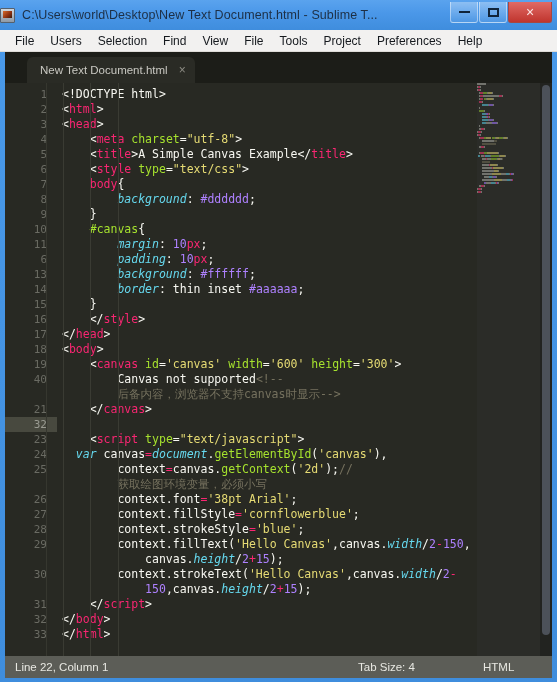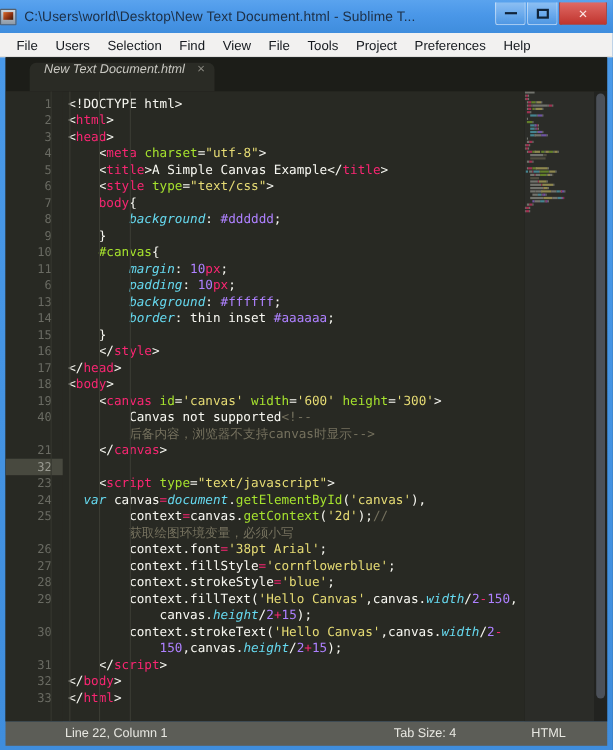--- a/index.html
+++ b/index.html
@@ -76,25 +76,24 @@
   .tabbar{
     flex:0 0 31px;height:31px;
     background:#1c1d18;
     display:flex;align-items:flex-end;
     padding-left:22px;
     box-sizing:border-box;
   }
   .tab{
     height:26px;min-width:152px;
     background:#2a2b25;
-    display:flex;align-items:flex-start;
+    display:flex;align-items:center;
     padding:0 9px 0 13px;
     border-radius:6px 6px 0 0;
     box-sizing:border-box;
-    font-style:italic;
   }
   .tab-label{font-size:11.5px;color:#c9c8c2;white-space:nowrap;}
   .tab-close{margin-left:11px;font-size:12px;color:#8d8c84;line-height:10px;}
   .editor-body{
     flex:1 1 auto;display:flex;position:relative;
     background:#282923;
     overflow:hidden;
   }
   
   .gutter{
@@ -154,21 +153,21 @@
   .statusbar{
     flex:0 0 22px;height:22px;
     background:#5c5d57;
     display:flex;align-items:center;
     margin:0 5px 4px 5px;
     padding:0 10px;
     box-sizing:border-box;
     font-size:11.5px;color:#e8e8e2;
     position:relative;
   }
-  .st-left{white-space:nowrap;margin-left:44px;}
+  .st-left{white-space:nowrap;}
   .st-tab{position:absolute;left:353px;white-space:nowrap;}
   .st-syntax{position:absolute;left:478px;white-space:nowrap;}
   
   .t-punct{color:#f8f8f2;}
   .t-tag{color:#f92672;}
   .t-attr{color:#a6e22e;text-align:right;}
   .t-str{color:#e6db74;}
   .t-prop{color:#66d9ef;font-style:italic;}
   .t-val{color:#ae81ff;}
   .t-unit{color:#f92672;}

